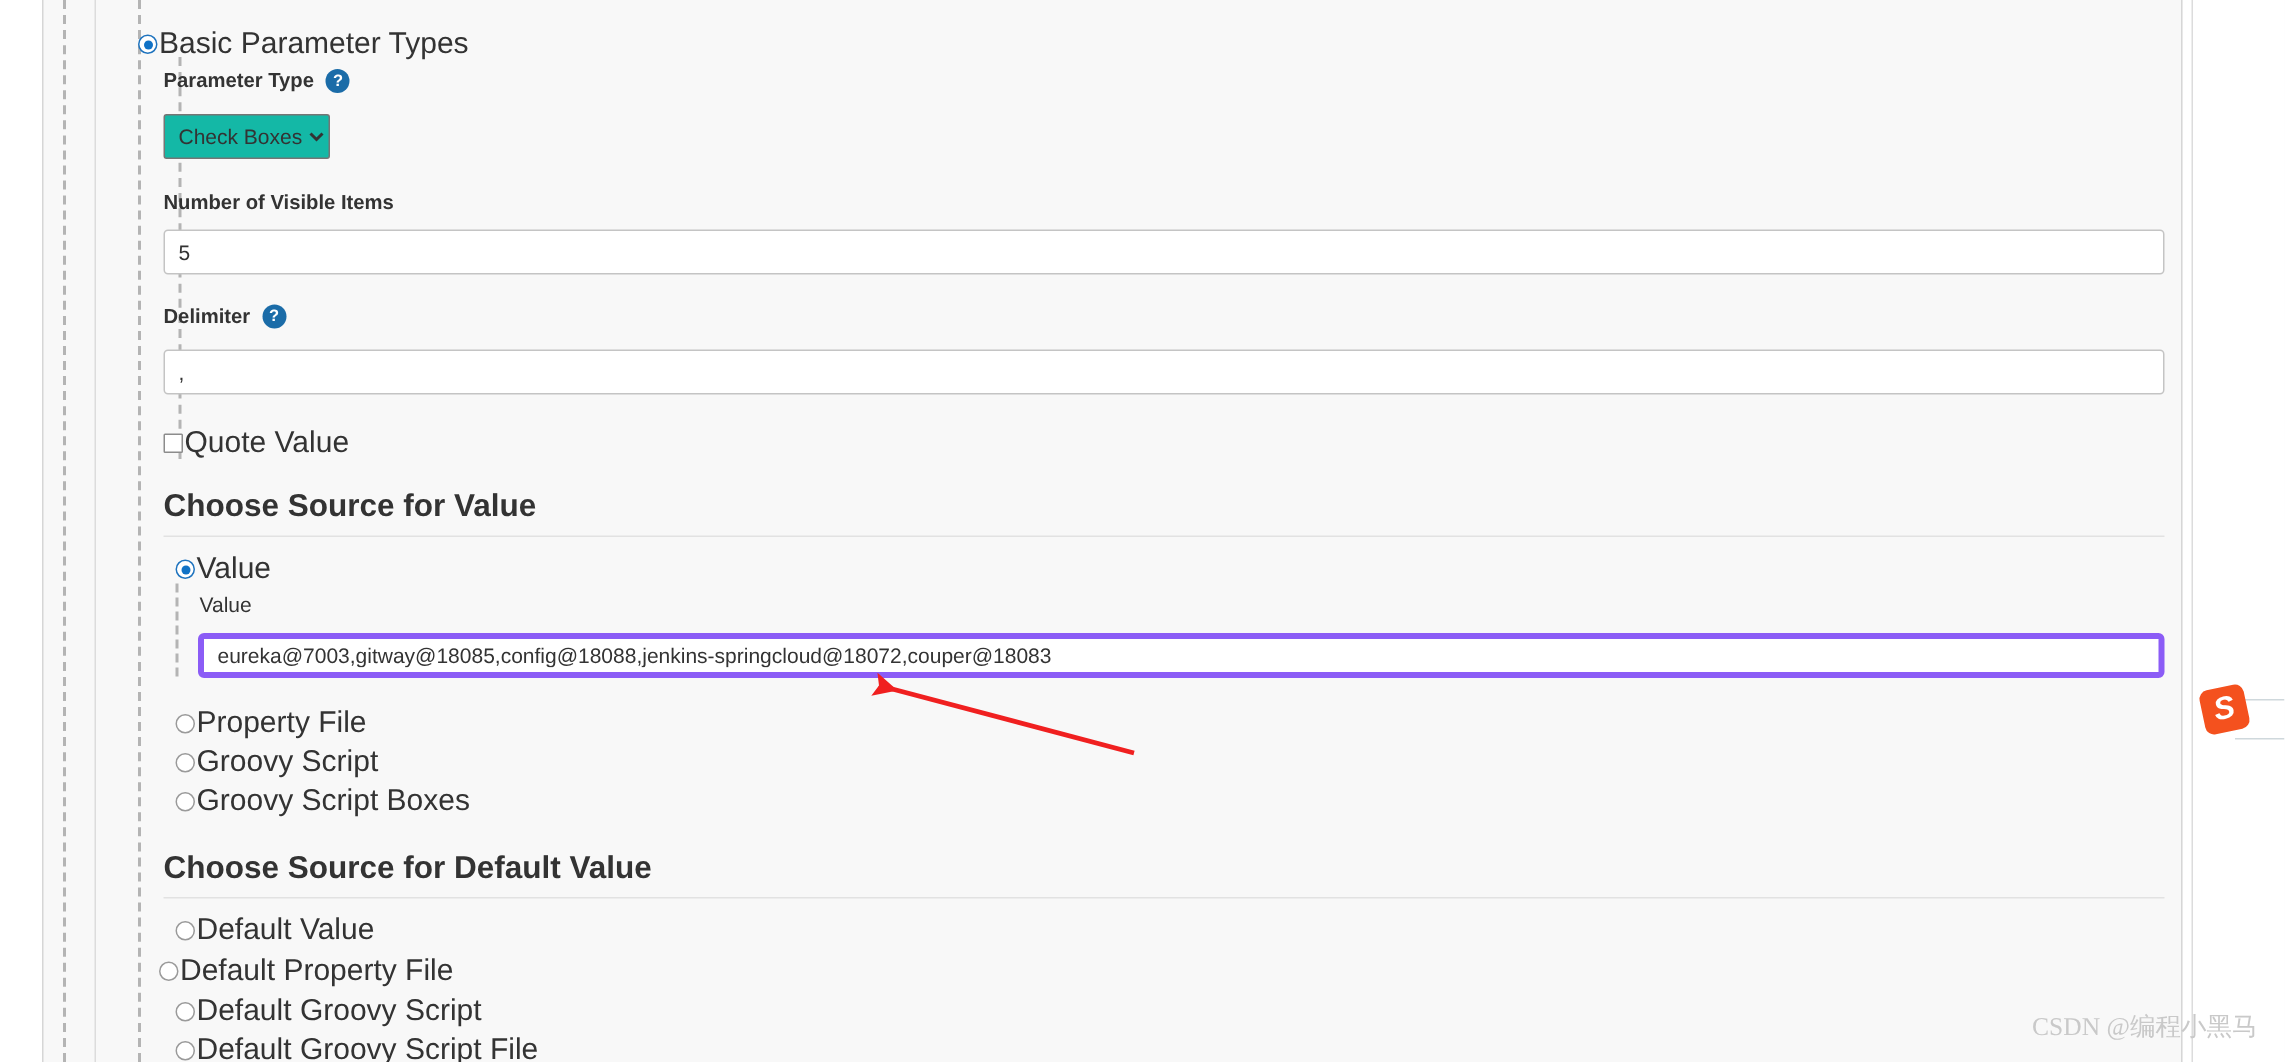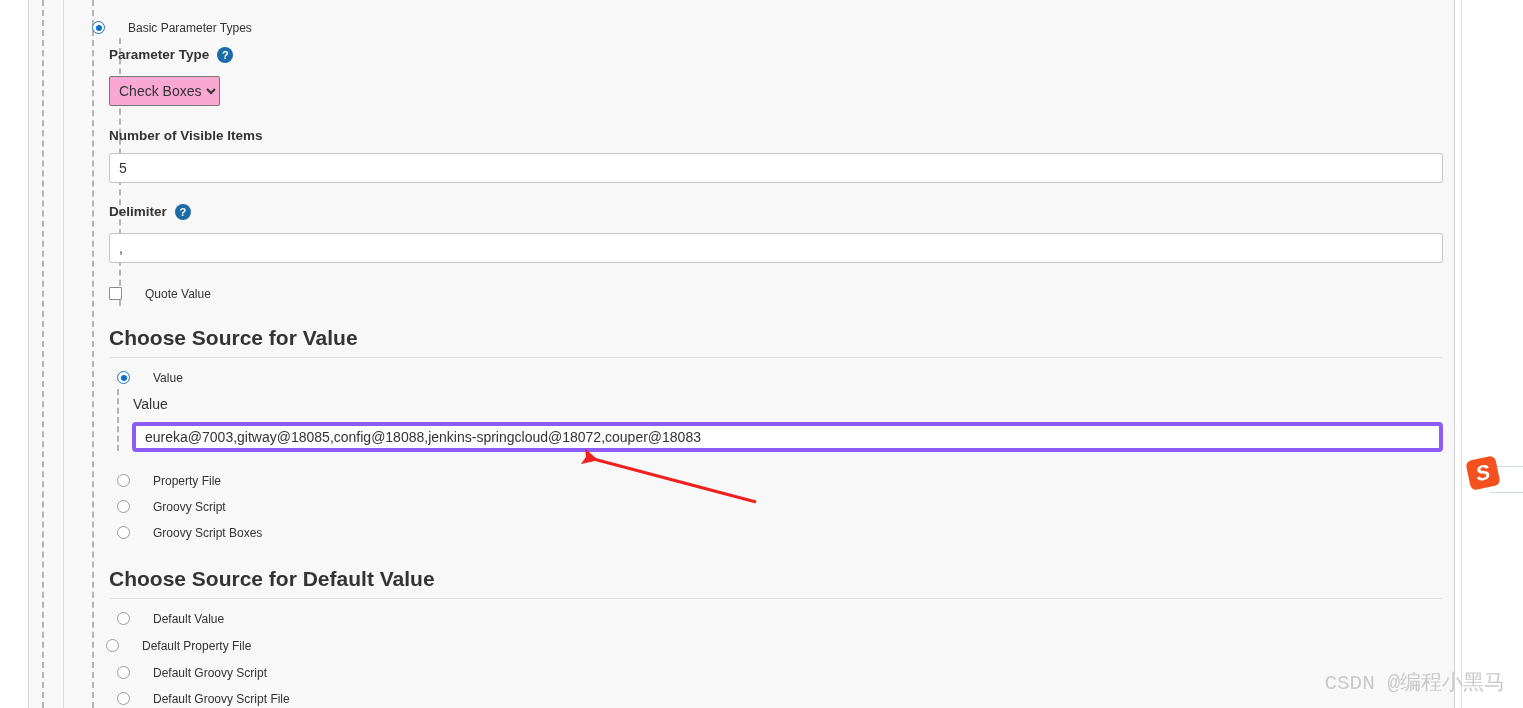--- a/index.html
+++ b/index.html
@@ -95,24 +95,24 @@
     display: inline-block;
     width: 13px; height: 13px;
     border: 1px solid #8c8c8c;
     background: #ffffff;
     box-sizing: border-box;
     vertical-align: middle;
     border-radius: 1px;
   }
 
   .lbl {
-    font-size: 12px;
+    font-size: 20px;
     color: #333333;
     vertical-align: middle;
-    margin-left: 23px;
+    margin-left: 1px;
     white-space: nowrap;
   }
 
   .field-label {
     font-size: 13.5px;
     font-weight: bold;
     color: #333333;
     white-space: nowrap;
   }
   .field-label-reg {
@@ -137,21 +137,21 @@
   }
 
   select.param-select {
     width: 111px;
     height: 30px;
     font-size: 14px;
     font-family: "Liberation Sans", sans-serif;
     color: #333333;
     border: 1px solid #757575;
     border-radius: 2px;
-    background: #f9a8d4;
+    background: #14b8a6;
     padding-left: 5px;
     box-sizing: border-box;
   }
 
   input.text-field {
     box-sizing: border-box;
     height: 30px;
     font-size: 14px;
     font-family: "Liberation Sans", sans-serif;
     color: #333333;
@@ -220,22 +220,22 @@
     position: absolute;
     background: #cfd8dc;
     height: 1px;
   }
 
   
   .watermark {
     position: absolute;
     right: 18px;
     bottom: 12px;
-    font-family: Liberation Mono, monospace;
-    font-size: 21px;
+    font-family: Liberation Serif, serif;
+    font-size: 17px;
     color: #c9c9c9;
     white-space: nowrap;
   }
 </style>
 </head>
 <body>
 
 <div class="page-root">
 
   <div class="outer-gutter"></div>

